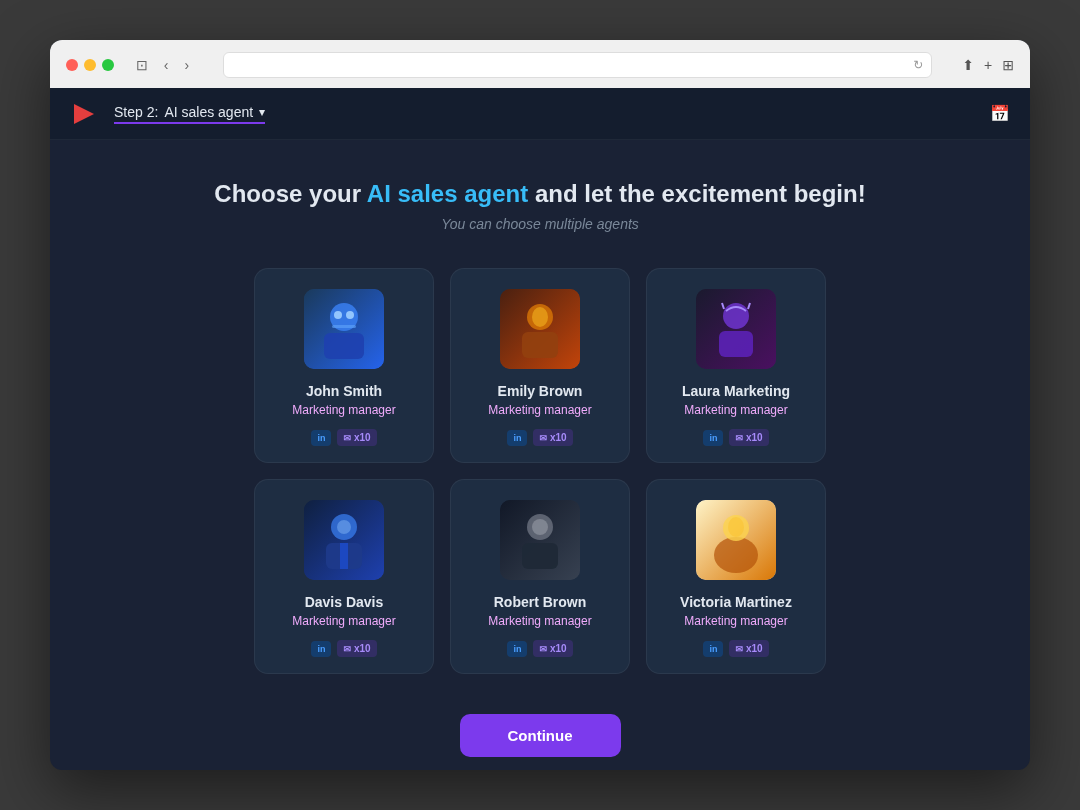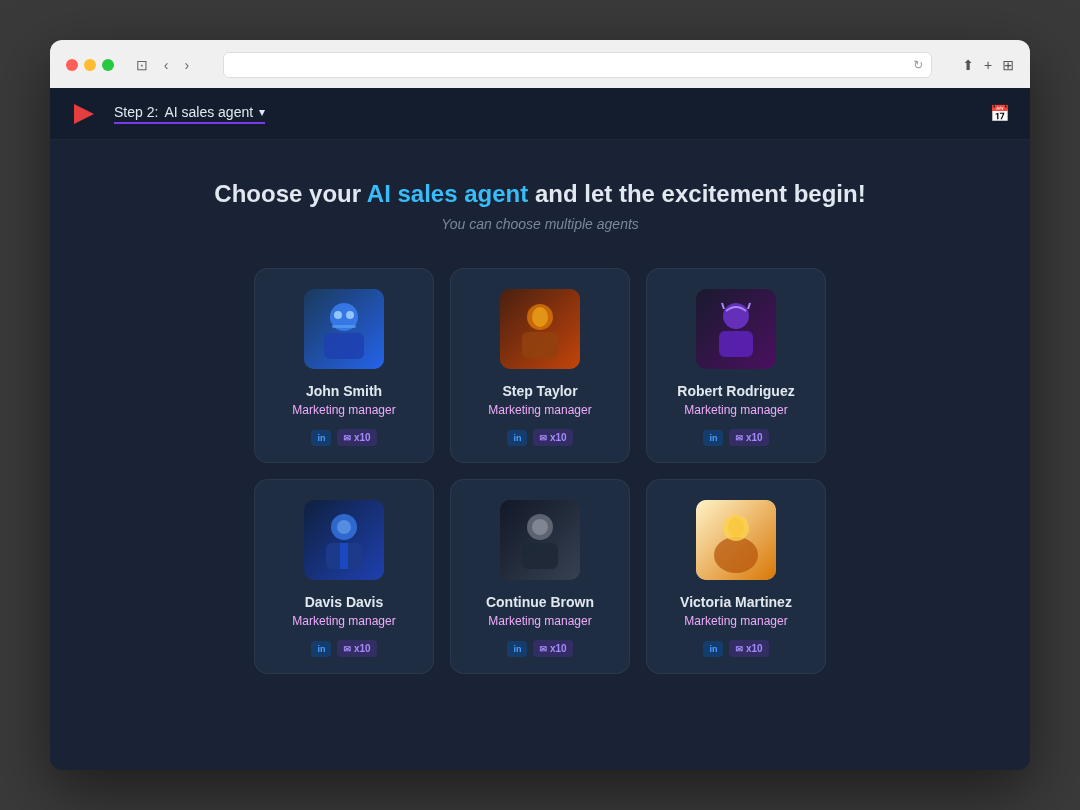--- a/index.html
+++ b/index.html
@@ -347,21 +347,21 @@
                   <stop offset="0%" stop-color="#4a2010"></stop>
                   <stop offset="100%" stop-color="#c2440a"></stop>
                 </linearGradient>
               </defs>
       <rect width="80" height="80" rx="10" fill="url(#g1)"></rect>
       <circle cx="40" cy="28" r="13" fill="#d97706" opacity="0.8"></circle>
       <rect x="22" y="43" width="36" height="26" rx="6" fill="#92400e" opacity="0.9"></rect>
       <ellipse cx="40" cy="28" rx="8" ry="10" fill="#fbbf24" opacity="0.5"></ellipse>
     </svg>
       </div>
-      <div class="agent-name">Step Taylor</div>
+      <div class="agent-name">Emily Brown</div>
       <div class="agent-title">Marketing manager</div>
       <div class="agent-badges">
         <div class="badge badge-linkedin">
           <span class="badge-icon">in</span>
         </div>
         <div class="badge badge-email">
           <span class="badge-icon">✉</span>
           <span>x10</span>
         </div>
       </div>
@@ -375,21 +375,21 @@
                   <stop offset="100%" stop-color="#4a1060"></stop>
                 </linearGradient>
               </defs>
       <rect width="80" height="80" rx="10" fill="url(#g2)"></rect>
       <circle cx="40" cy="27" r="13" fill="#7c3aed" opacity="0.7"></circle>
       <path d="M30 22 Q40 14 50 22" stroke="#a78bfa" stroke-width="2" fill="none"></path>
       <path d="M28 20 L26 14 M52 20 L54 14" stroke="#a78bfa" stroke-width="2"></path>
       <rect x="23" y="42" width="34" height="26" rx="6" fill="#5b21b6" opacity="0.9"></rect>
     </svg>
       </div>
-      <div class="agent-name">Robert Rodriguez</div>
+      <div class="agent-name">Laura Marketing</div>
       <div class="agent-title">Marketing manager</div>
       <div class="agent-badges">
         <div class="badge badge-linkedin">
           <span class="badge-icon">in</span>
         </div>
         <div class="badge badge-email">
           <span class="badge-icon">✉</span>
           <span>x10</span>
         </div>
       </div>
@@ -430,21 +430,21 @@
                   <stop offset="0%" stop-color="#111827"></stop>
                   <stop offset="100%" stop-color="#374151"></stop>
                 </linearGradient>
               </defs>
       <rect width="80" height="80" rx="10" fill="url(#g4)"></rect>
       <circle cx="40" cy="27" r="13" fill="#6b7280" opacity="0.8"></circle>
       <rect x="22" y="43" width="36" height="26" rx="6" fill="#1f2937" opacity="0.95"></rect>
       <circle cx="40" cy="27" r="8" fill="#d1d5db" opacity="0.3"></circle>
     </svg>
       </div>
-      <div class="agent-name">Continue Brown</div>
+      <div class="agent-name">Robert Brown</div>
       <div class="agent-title">Marketing manager</div>
       <div class="agent-badges">
         <div class="badge badge-linkedin">
           <span class="badge-icon">in</span>
         </div>
         <div class="badge badge-email">
           <span class="badge-icon">✉</span>
           <span>x10</span>
         </div>
       </div>
@@ -471,14 +471,15 @@
           <span class="badge-icon">in</span>
         </div>
         <div class="badge badge-email">
           <span class="badge-icon">✉</span>
           <span>x10</span>
         </div>
       </div>
     </div>
       </div>
 
+    <button class="continue-btn">Continue</button>
   </div>
 </div>
 
 </body></html>

